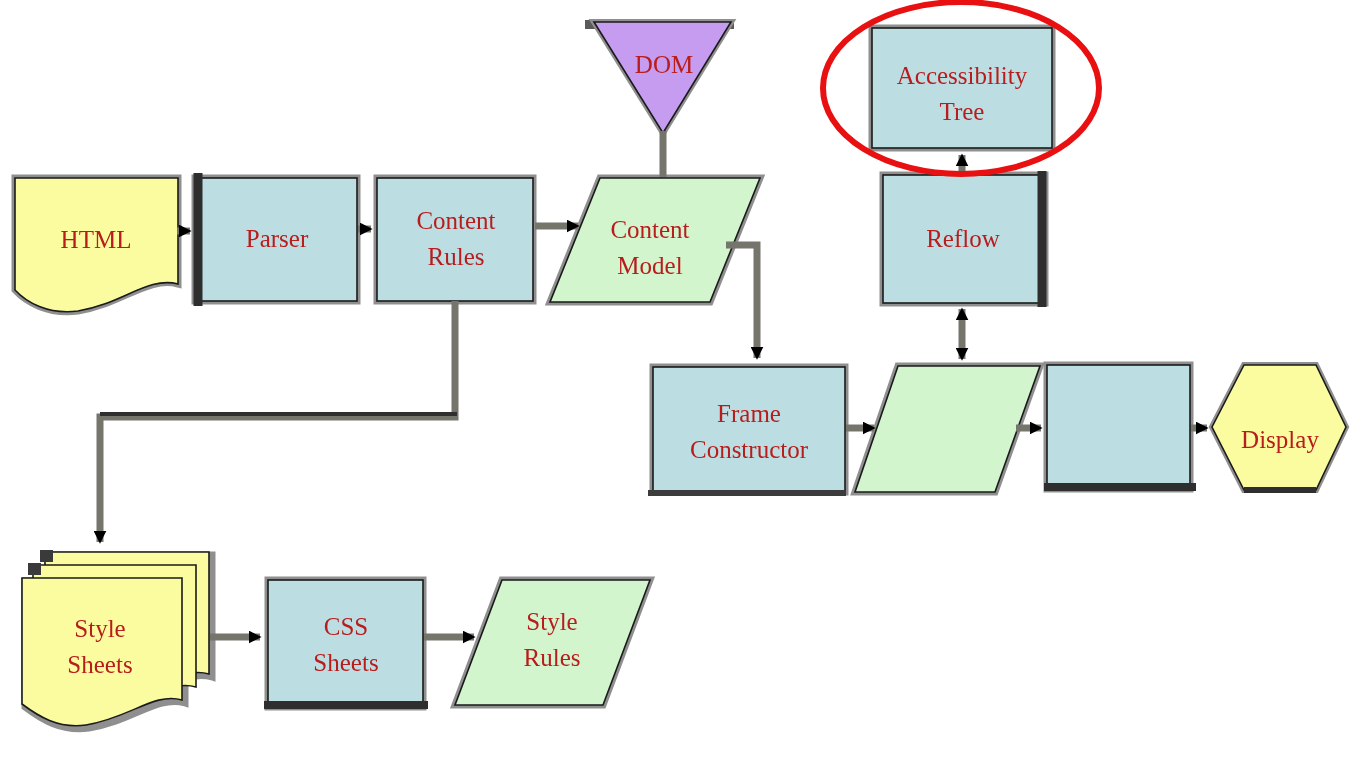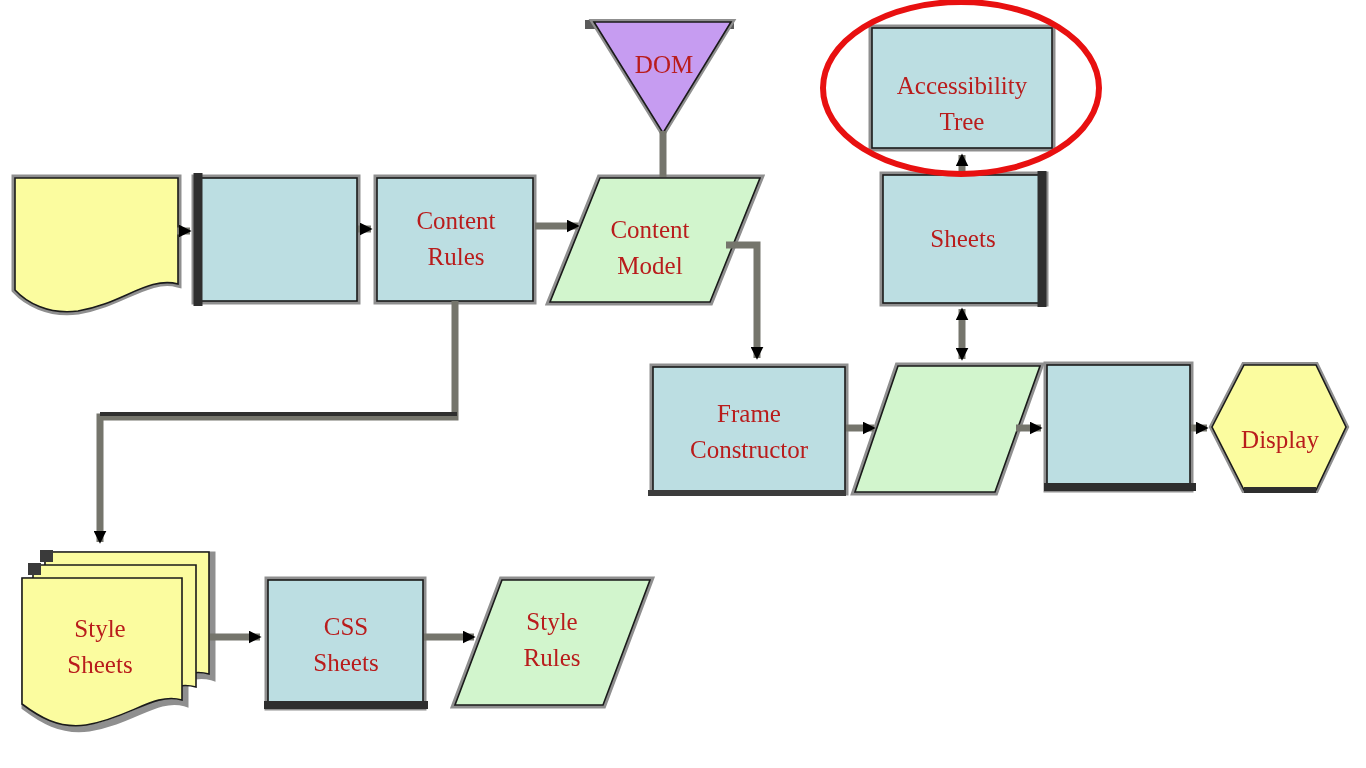--- a/index.html
+++ b/index.html
@@ -119,23 +119,25 @@
     <line x1="1016" y1="428" x2="1041" y2="428" marker-end="url(#arw)"></line>
     <line x1="1191" y1="428" x2="1207" y2="428" marker-end="url(#arw)"></line>
     <line x1="962" y1="309" x2="962" y2="359" marker-start="url(#arw)" marker-end="url(#arw)"></line>
     <line x1="962" y1="175" x2="962" y2="155" marker-end="url(#arw)"></line>
   </g>
   <line x1="100" y1="414" x2="457" y2="414" stroke="#2f2f2f" stroke-width="4"></line>
 
   <ellipse cx="961" cy="88" rx="138" ry="86" fill="none" stroke-width="6" stroke="#e81010"></ellipse>
 </svg>
 
+  <div class="lbl" style="left:96px;top:240px;width:150px">HTML</div>
+  <div class="lbl" style="left:277px;top:239px;width:150px">Parser</div>
   <div class="lbl" style="left:456px;top:239px;width:110px">Content Rules</div>
   <div class="lbl" style="left:664px;top:65px;width:120px">DOM</div>
   <div class="lbl" style="left:650px;top:248px;width:120px">Content Model</div>
-  <div class="lbl" style="left:962px;top:104px;width:150px">Accessibility Tree</div>
-  <div class="lbl" style="left:963px;top:239px;width:150px">Sheets</div>
+  <div class="lbl" style="left:962px;top:94px;width:150px">Accessibility Tree</div>
+  <div class="lbl" style="left:963px;top:239px;width:150px">Reflow</div>
   <div class="lbl" style="left:749px;top:432px;width:145px">Frame Constructor</div>
   <div class="lbl" style="left:1280px;top:440px;width:150px">Display</div>
   <div class="lbl" style="left:100px;top:647px;width:100px">Style Sheets</div>
   <div class="lbl" style="left:346px;top:645px;width:110px">CSS Sheets</div>
   <div class="lbl" style="left:552px;top:640px;width:100px">Style Rules</div>
 </div>
 
 </body></html>

